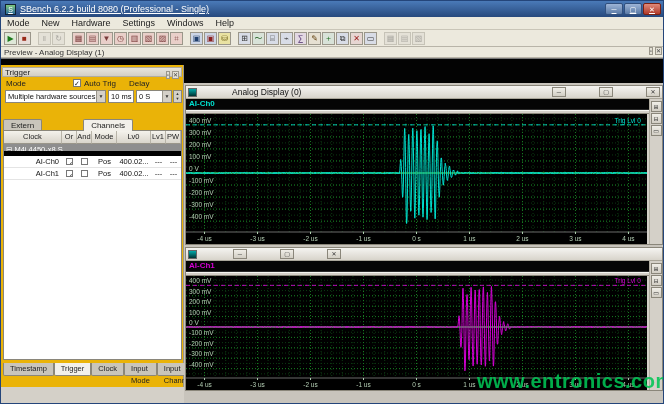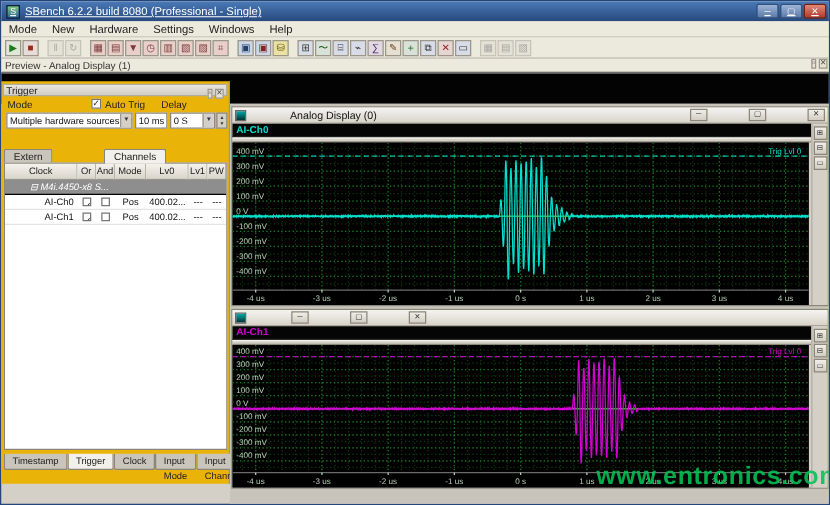--- a/index.html
+++ b/index.html
@@ -63,22 +63,22 @@
     line-height:10px; background:linear-gradient(#f2f0ea,#d7d3c9); border:1px solid #8a867a; color:#111; }
   .toptabs { position:absolute; left:2px; top:54px; height:12px; display:flex; }
   .tab { font-size:8px; color:#222; background:#c9c5bb; border:1px solid #8a867a; border-bottom:none;
     padding:0 7px; line-height:11px; border-radius:2px 2px 0 0; }
   .tab.active { background:#f2f0ea; position:relative; z-index:2;margin-left:41px; }
   .tablewrap { position:absolute; left:2px; top:65px; width:179px; height:230px; background:#fff;
     border:1px solid #8a867a; overflow:hidden; }
   .tgrid { display:grid; grid-template-columns:58px 15px 15px 25px 34px 15px 15px; }
   .tgrid .hc { font-size:7.5px; color:#222; background:linear-gradient(#f4f2ec,#d9d5cb); border-right:1px solid #b8b4a8;
     border-bottom:1px solid #9a968a; text-align:center; line-height:12px; height:13px; }
-  .grouprow { height:12px; background:#8e8e8e; border-bottom:1px solid #000000; color:#fff; font-size:7.5px;
-    line-height:11px; padding-left:20px; white-space:nowrap; overflow:hidden;font-style:italic; }
+  .grouprow { height:12px; background:#8e8e8e; border-bottom:5px solid #000000; color:#fff; font-size:7.5px;
+    line-height:11px; padding-left:2px; white-space:nowrap; overflow:hidden; }
   .trow { display:grid; grid-template-columns:58px 15px 15px 25px 34px 15px 15px; height:12px;
     border-bottom:1px solid #e4e4e4; }
   .trow div { font-size:7.5px; color:#111; line-height:11px; overflow:hidden; white-space:nowrap; }
   .c-src { text-align:right; padding-right:3px; }
   .c-mid { text-align:center; }
   .cb2 { width:7px; height:7px; border:1px solid #777; background:#fff; font-size:6px; line-height:6px;
     text-align:center; margin:2px auto 0; }
   .bottabs { position:absolute; left:2px; top:298px; height:13px; display:flex; }
   .btab { font-size:7.5px; color:#222; background:#c9c5bb; border:1px solid #8a867a; border-top:none;
     padding:0 6px; line-height:12px; border-radius:0 0 2px 2px; }

